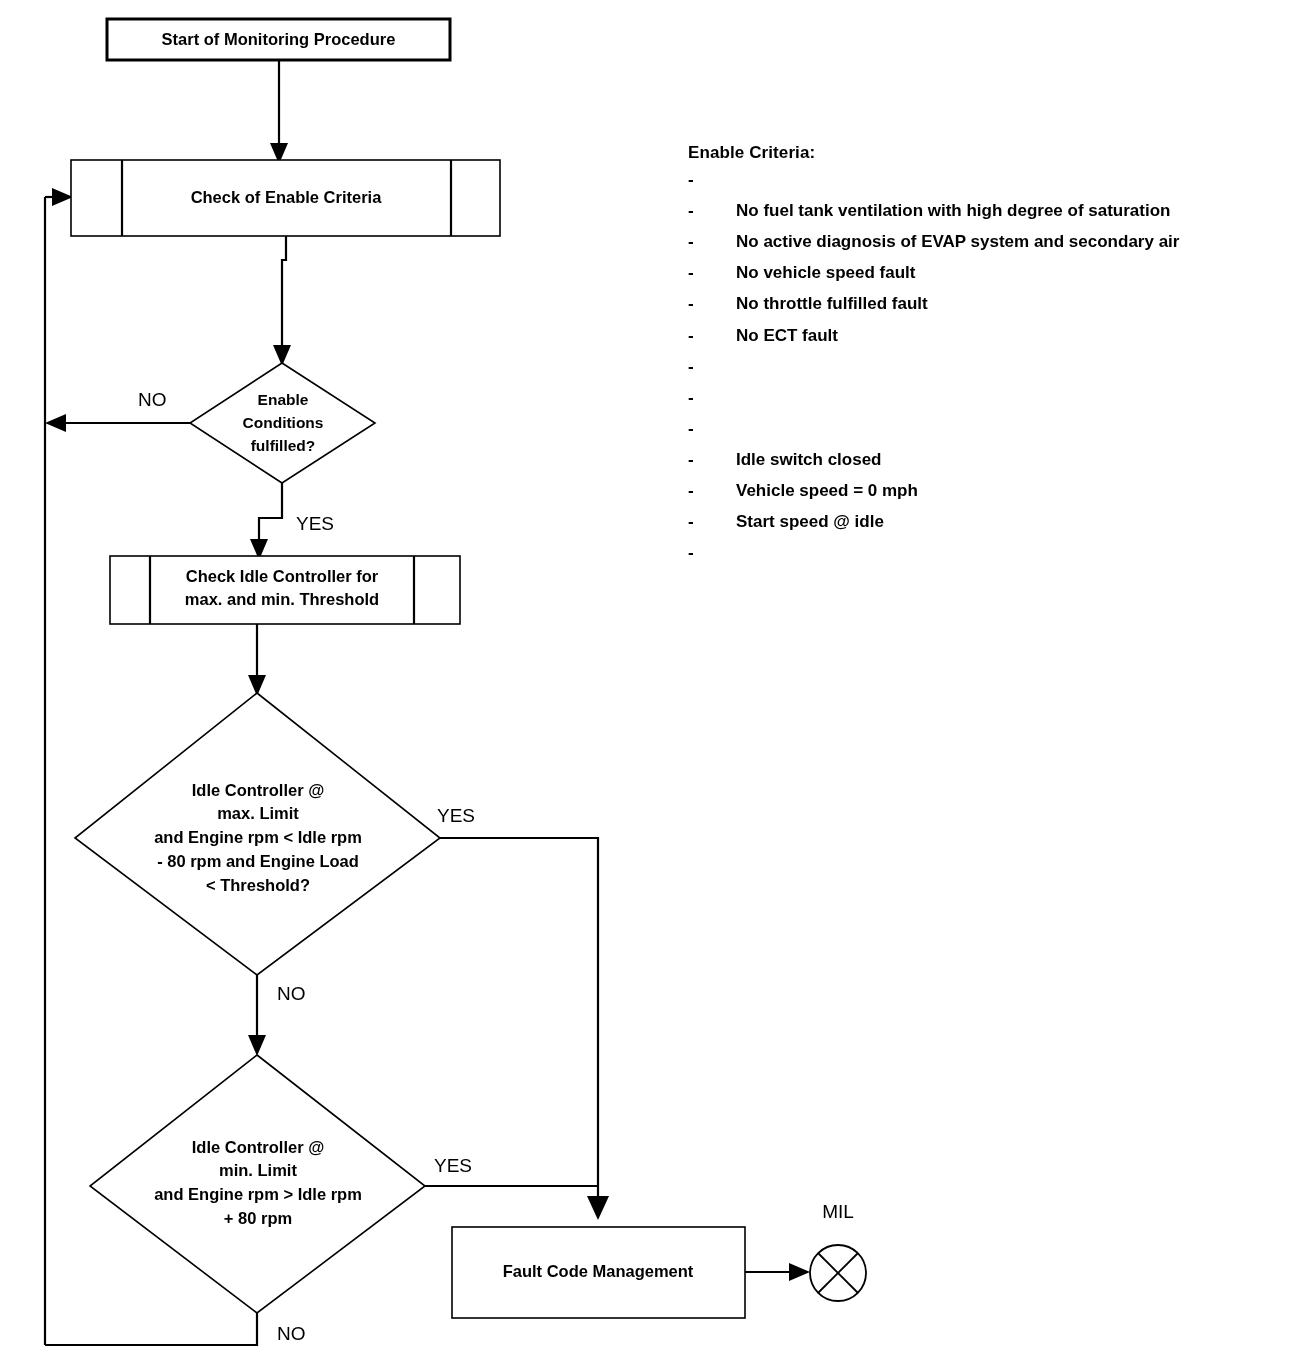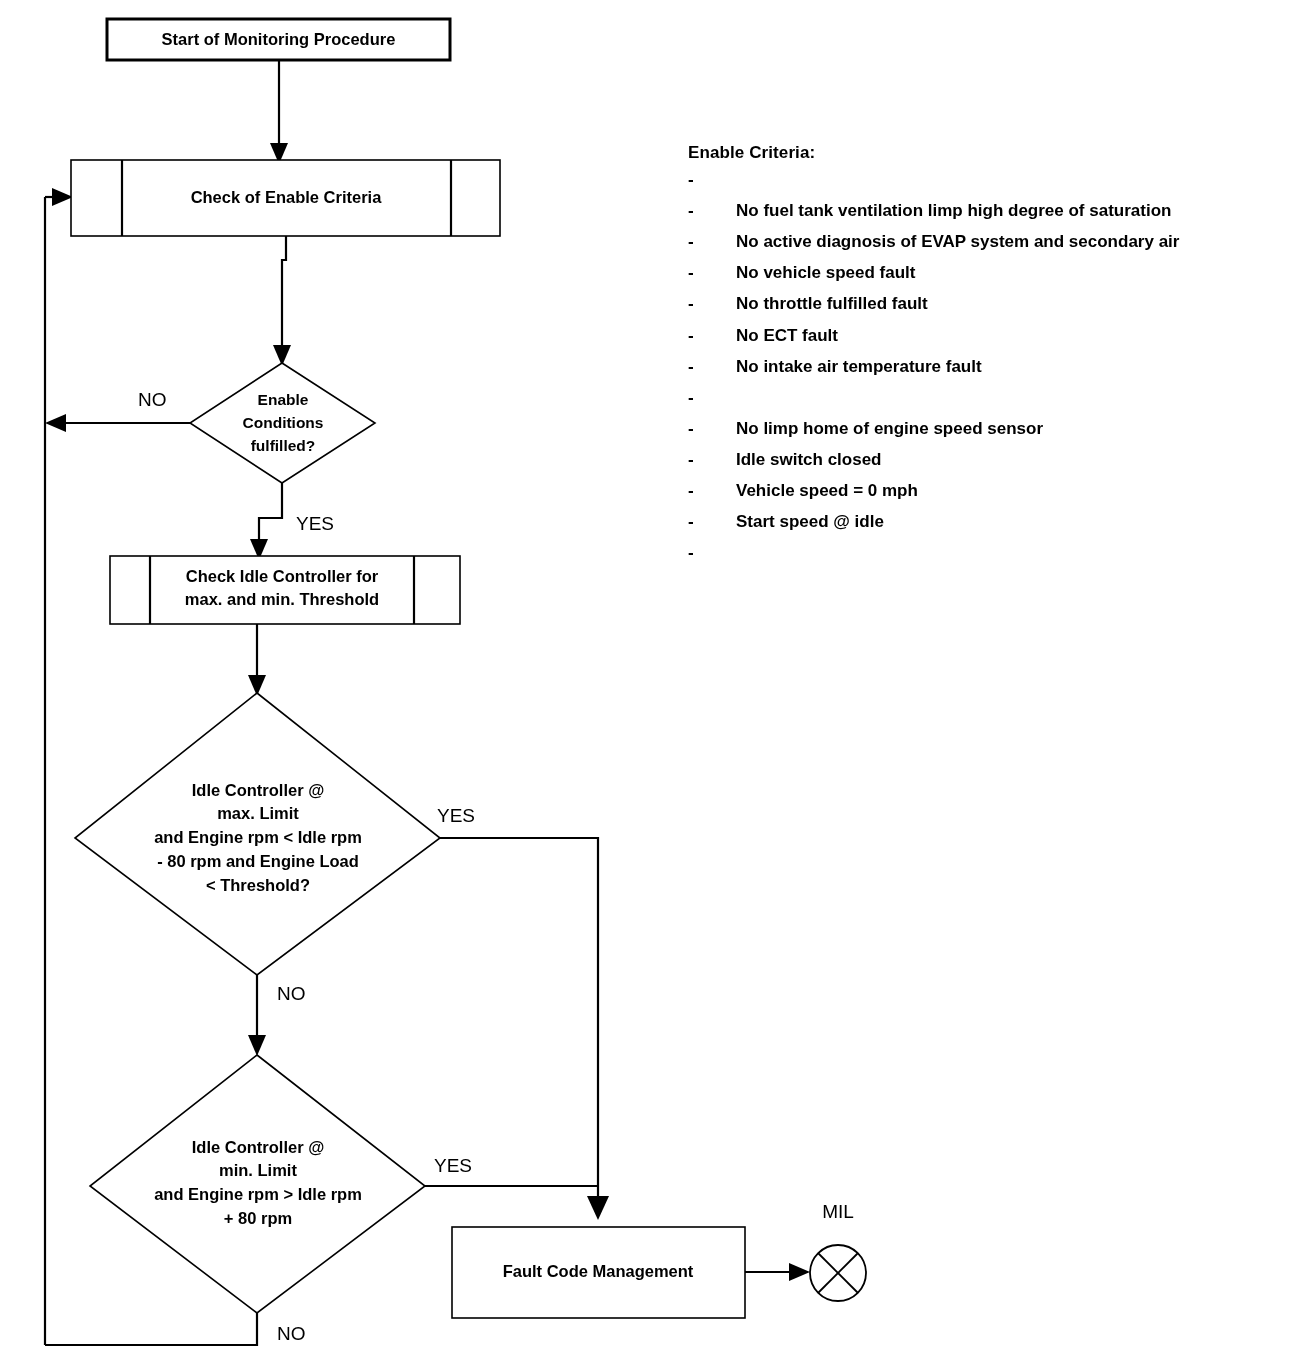--- a/index.html
+++ b/index.html
@@ -251,48 +251,46 @@
 </div>
 
 <div id="criteria-panel">
   <div id="criteria-title">Enable Criteria:</div>
   <ul id="criteria-list">
     <li>
       <span class="dash">-</span>
     </li>
     <li>
       <span class="dash">-</span>
-      <span class="ctext">No fuel tank ventilation limp high degree of saturation</span>
+      <span class="ctext">No fuel tank ventilation with high degree of saturation</span>
     </li>
     <li>
       <span class="dash">-</span>
       <span class="ctext">No active diagnosis of EVAP system and secondary air</span>
     </li>
     <li>
       <span class="dash">-</span>
       <span class="ctext">No vehicle speed fault</span>
     </li>
     <li>
       <span class="dash">-</span>
       <span class="ctext">No throttle fulfilled fault</span>
     </li>
     <li>
       <span class="dash">-</span>
       <span class="ctext">No ECT fault</span>
     </li>
     <li>
       <span class="dash">-</span>
-      <span class="ctext">No intake air temperature fault</span>
-    </li>
-    <li>
-      <span class="dash">-</span>
-    </li>
-    <li>
-      <span class="dash">-</span>
-      <span class="ctext">No limp home of engine speed sensor</span>
+    </li>
+    <li>
+      <span class="dash">-</span>
+    </li>
+    <li>
+      <span class="dash">-</span>
     </li>
     <li>
       <span class="dash">-</span>
       <span class="ctext">Idle switch closed</span>
     </li>
     <li>
       <span class="dash">-</span>
       <span class="ctext">Vehicle speed = 0 mph</span>
     </li>
     <li>

